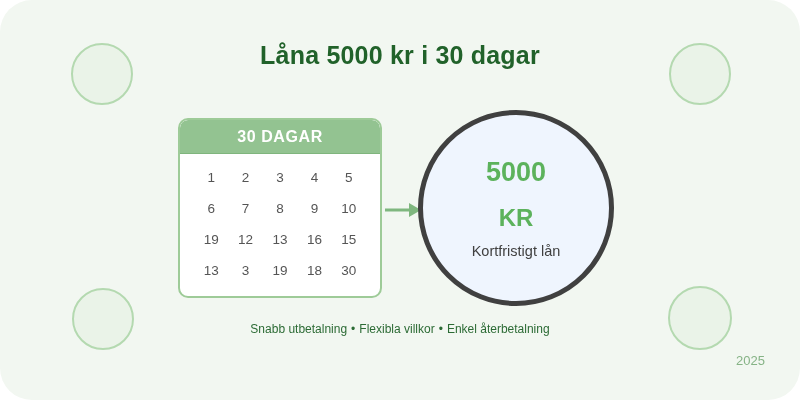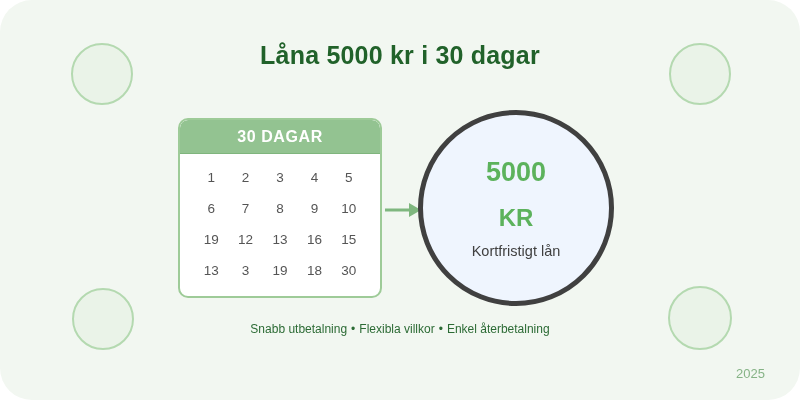--- a/index.html
+++ b/index.html
@@ -146,21 +146,21 @@
     text-align: center;
     font-size: 12px;
     color: #2c6b35;
   }
   .feat-sep { padding: 0 4px; }
 
   
   #year {
     position: absolute;
     right: 35px;
-    top: 366px;
+    top: 353px;
     font-size: 13px;
     color: #86b386;
   }
 </style>
 </head>
 <body>
 
 <div id="card">
 
   <div class="deco-circle" id="deco-tl"></div>

